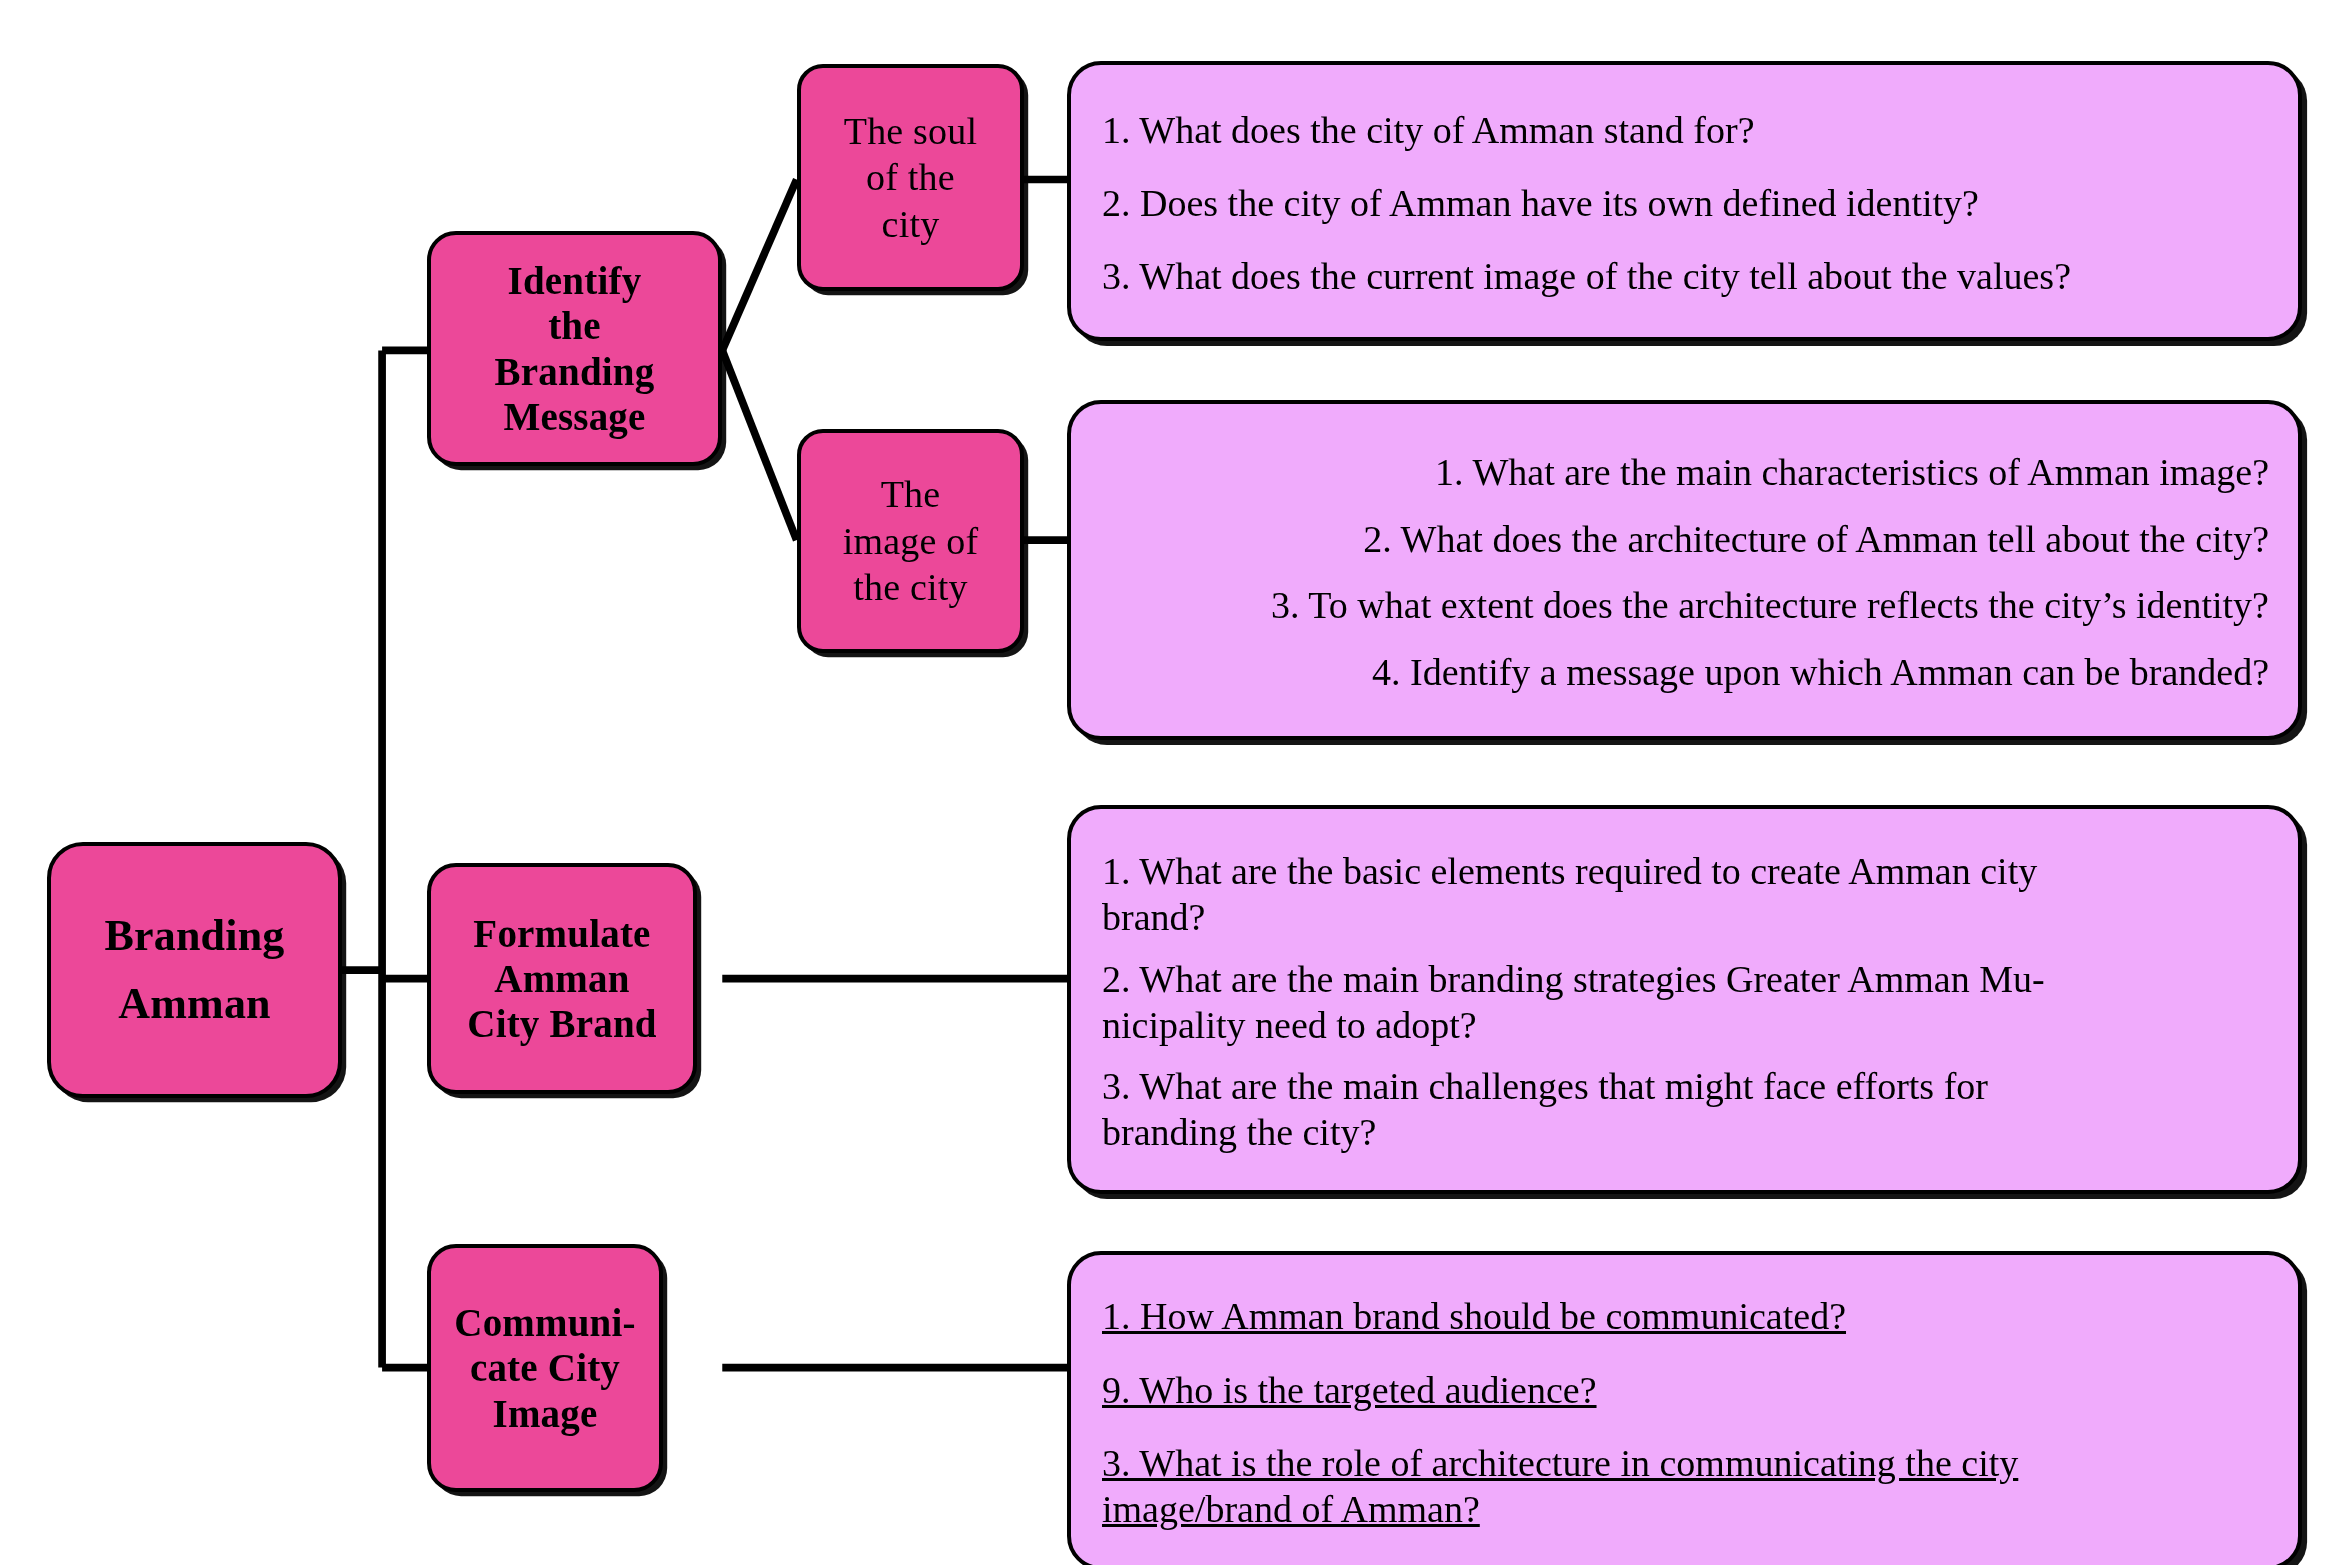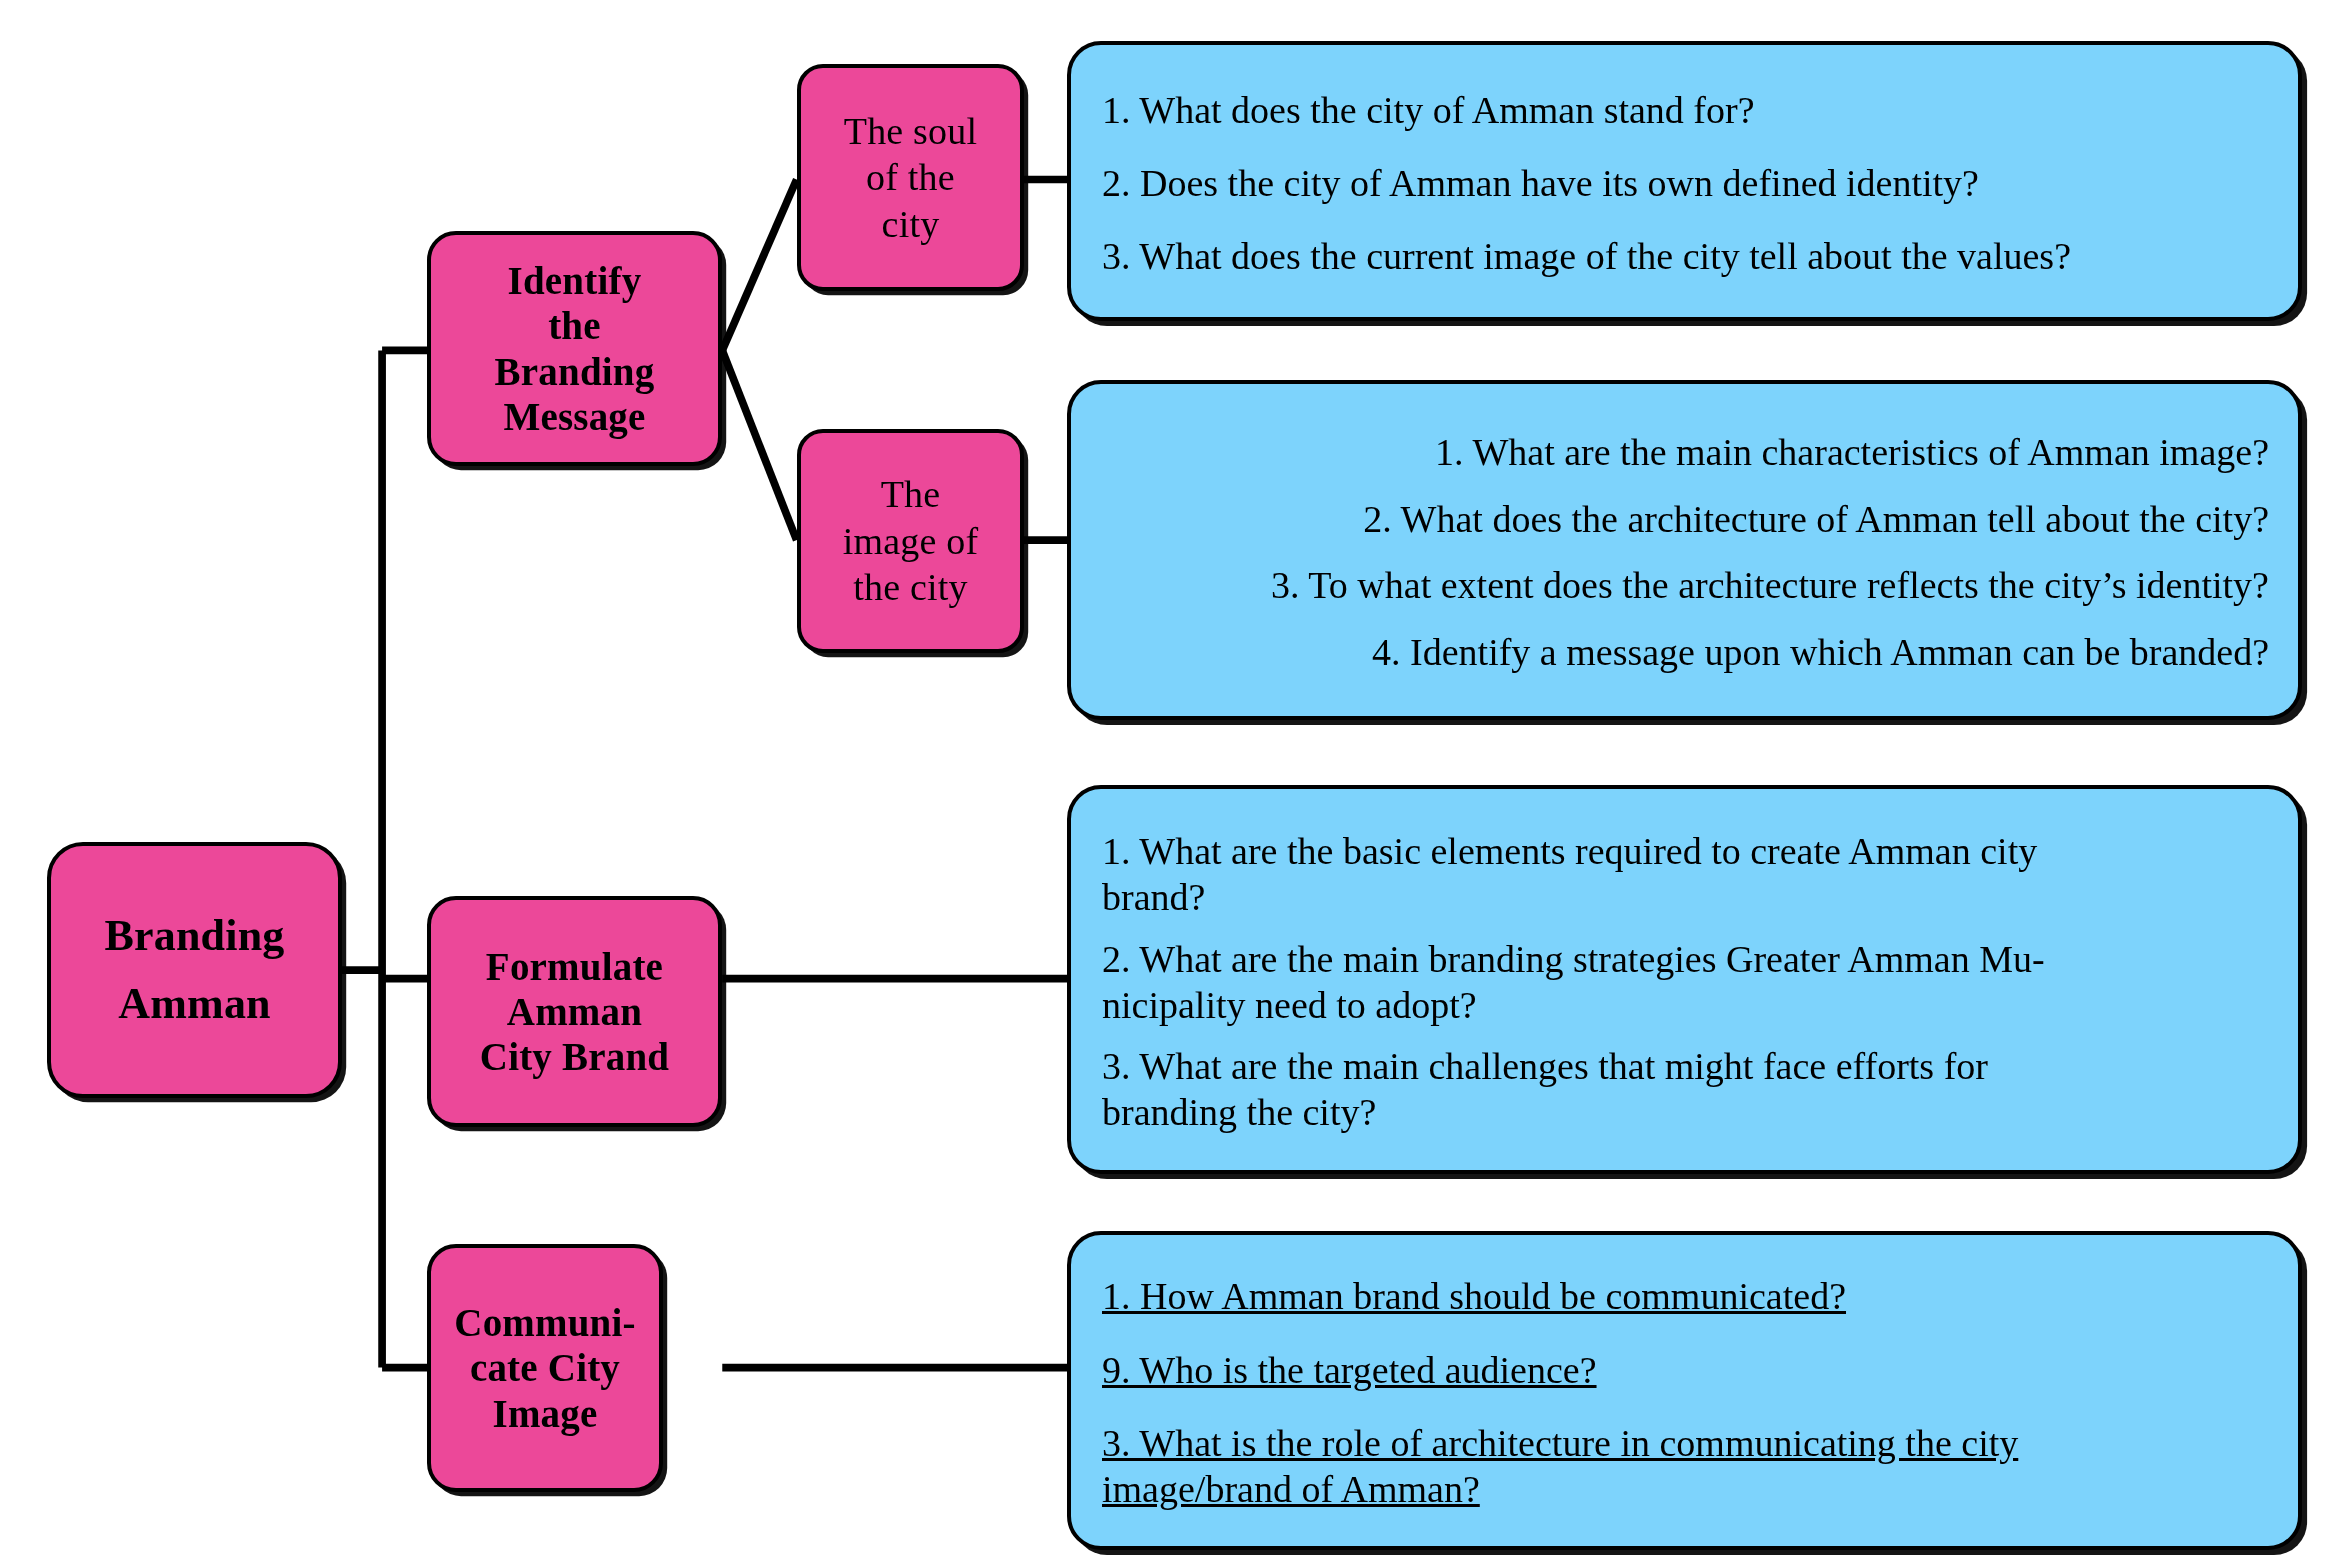--- a/index.html
+++ b/index.html
@@ -49,40 +49,41 @@
     left: 47px;  top: 842px;  width: 295px; height: 256px;
     border-radius: 36px;
   }
   #node-root .node-label {
     font-size: 44px;
     line-height: 1.55;
   }
   
   .stage .node-label { font-size: 39px; }
   #node-stage-1 { left: 427px; top: 231px;  width: 295px; height: 235px; }
-  #node-stage-2 { left: 427px; top: 896px; width: 295px; height: 231px; }
+  #node-stage-2 { left: 427px; top: 863px; width: 270px; height: 231px; }
   #node-stage-3 { left: 427px; top: 1244px; width: 236px; height: 248px; }
   
   .sub { border-radius: 26px; }
   .sub .node-label { font-size: 38px; font-weight: normal; line-height: 1.22; }
   #node-sub-1 { left: 797px; top: 64px;  width: 227px; height: 227px; }
   #node-sub-2 { left: 797px; top: 429px; width: 227px; height: 224px; }
   
   .panel {
     position: absolute;
     box-sizing: border-box;
-    background: #7dd3fc;
+    background: #f0abfc;
     border: 4.3px solid #000000;
     border-radius: 34px;
     z-index: 5;
     padding: 28px 29px 22px 31px;
     box-shadow: 6px 6px 0 -0.9px rgba(0,0,0,0.92);
     display: flex;
     flex-direction: column;
     justify-content: center;
+    margin-top: 20px;
   }
   .panel-item {
     font-size: 38px;
     line-height: 1.21;
     color: #000000;
     padding: 7.7px 0 7.7px 0;
     white-space: pre-line;
   }
   #panel-1 { left: 1067px; top: 41px;   width: 1235px; height: 280px; }
   #panel-2 { left: 1067px; top: 380px;  width: 1235px; height: 340px; }

